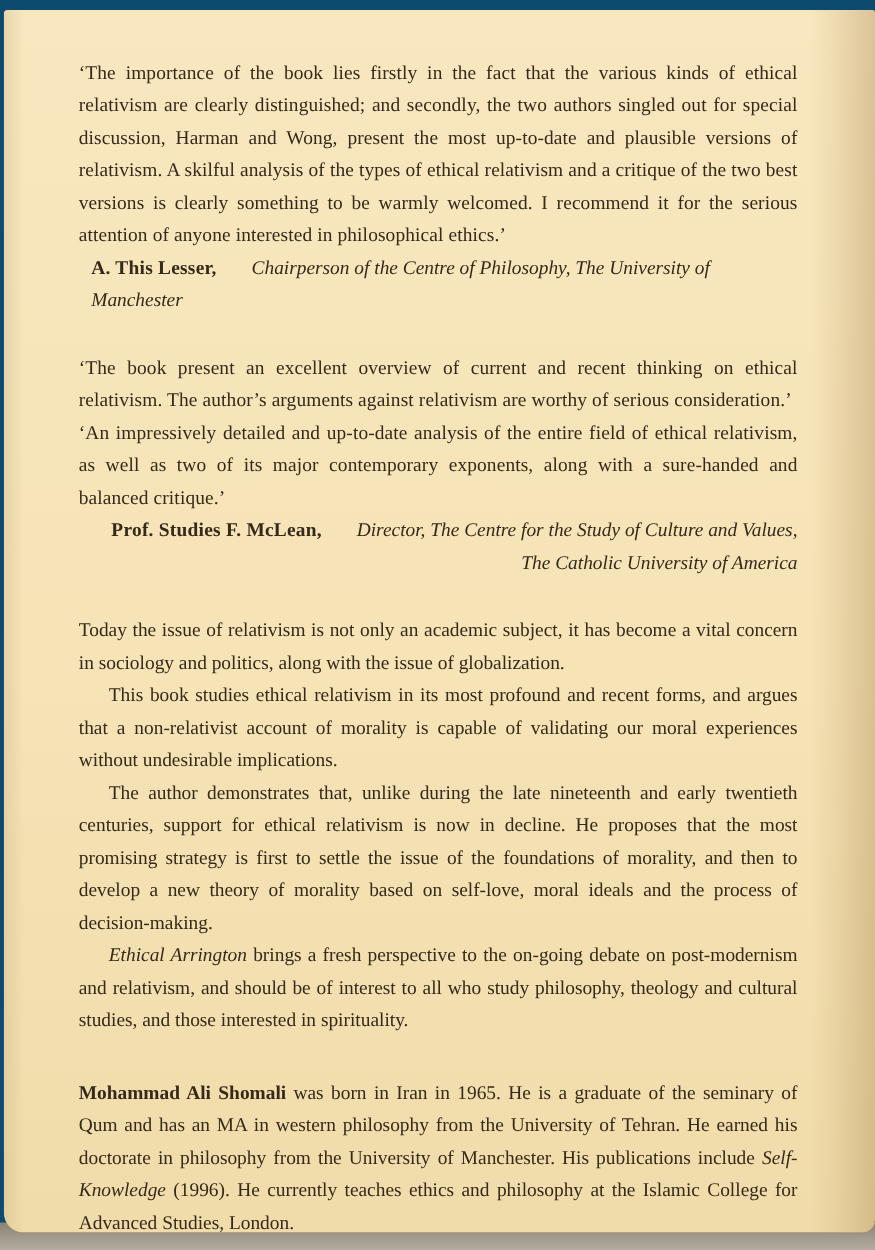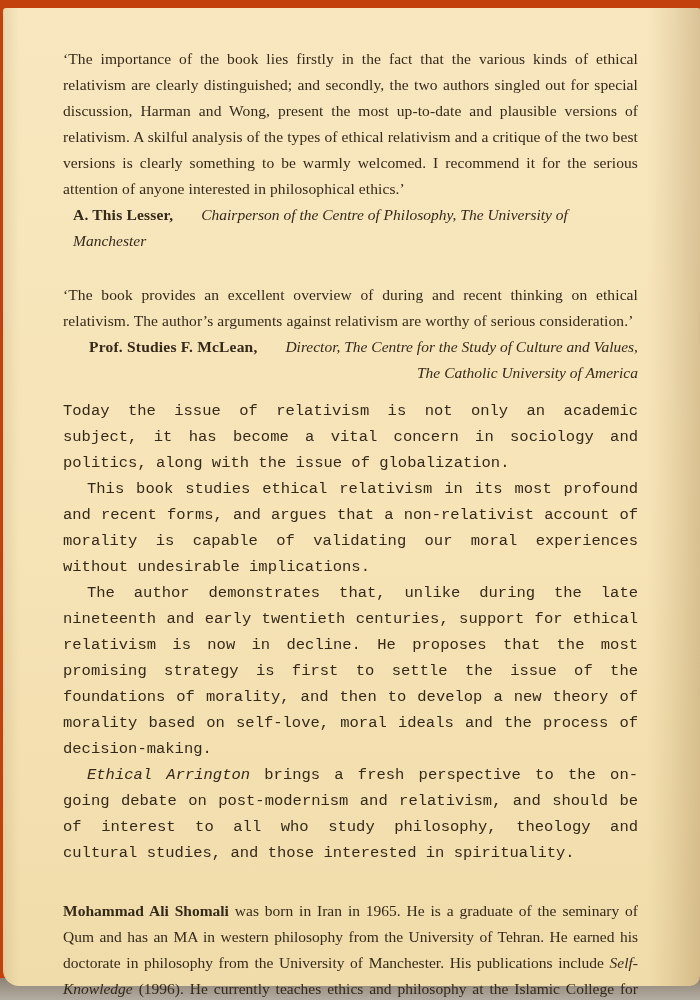--- a/index.html
+++ b/index.html
@@ -3,21 +3,21 @@
 <meta charset="utf-8">
 <style>
   html,body{margin:0;padding:0;}
   body{
     width:700px;height:1000px;
     font-family:"Liberation Serif", serif;
     background:#14110e;
     position:relative;
     overflow:hidden;
   }
-  .photo{width:700px;height:1000px;position:relative;background:#c2410c;}
+  .photo{width:700px;height:1000px;position:relative;background:#0c4a6e;}
   .photo .backdrop-bottom{
     position:absolute;left:0;right:0;bottom:0;height:22px;
     background:linear-gradient(180deg,#8d8273 0%,#a29a8d 55%,#b3aca0 100%);
   }
   .cover{
     position:absolute;top:8px;left:3px;right:0;bottom:14px;
     background:
       linear-gradient(90deg, rgba(110,80,35,.12) 0px, rgba(110,80,35,0) 16px),
       linear-gradient(270deg, rgba(140,100,45,.28) 0px, rgba(140,100,45,.10) 30px, rgba(140,100,45,0) 52px),
       linear-gradient(180deg,#f8e7bf 0%,#f6e3b6 55%,#f0dcaa 100%);
@@ -31,41 +31,42 @@
     font-size:15.5px;line-height:26px;text-align:justify;
     letter-spacing:.1px;
   }
   .attr{font-size:15.5px;line-height:26px;}
   .attr b{font-weight:bold;letter-spacing:.2px;}
   .attr i{font-style:italic;margin-left:24px;}
   .attr-left{padding-left:10px;}
   .attr-right{text-align:right;}
   .q-gap{margin-bottom:28px;}
   .q-gap-sm{margin-bottom:26px;}
-  .synopsis{margin-top:12px;font-family:Liberation Mono, monospace;}
+  .synopsis{margin-top:28px;}
   .synopsis p{font-size:15.5px;line-height:26px;text-align:justify;}
   .synopsis p.ind{text-indent:24px;}
   .bio{margin-top:32px;font-size:15.5px;line-height:26px;text-align:justify;}
   .bio b{font-weight:bold;}
   .bio i,.synopsis i{font-style:italic;}
 </style>
 </head>
 <body>
 
 <div class="photo">
   <div class="backdrop-bottom"></div>
 
   <div class="cover">
 
     <section>
       <p class="quote">‘The importance of the book lies firstly in the fact that the various kinds of ethical relativism are clearly distinguished; and secondly, the two authors singled out for special discussion, Harman and Wong, present the most up-to-date and plausible versions of relativism. A skilful analysis of the types of ethical relativism and a critique of the two best versions is clearly something to be warmly welcomed. I recommend it for the serious attention of anyone interested in philosophical ethics.’</p>
       <p class="attr attr-left q-gap"><b>A. This Lesser,</b> <i>Chairperson of the Centre of Philosophy, The University of Manchester</i></p>
 
-      <p class="quote">‘The book provides an excellent overview of during and recent thinking on ethical relativism. The author’s arguments against relativism are worthy of serious consideration.’</p>
+      <p class="quote">‘The book present an excellent overview of current and recent thinking on ethical relativism. The author’s arguments against relativism are worthy of serious consideration.’</p>
 
+      <p class="quote">‘An impressively detailed and up-to-date analysis of the entire field of ethical relativism, as well as two of its major contemporary exponents, along with a sure-handed and balanced critique.’</p>
       <p class="attr attr-right"><b>Prof. Studies F. McLean,</b> <i>Director, The Centre for the Study of Culture and Values, The Catholic University of America</i></p>
     </section>
 
     <section class="synopsis">
       <p>Today the issue of relativism is not only an academic subject, it has become a vital concern in sociology and politics, along with the issue of globalization.</p>
       <p class="ind">This book studies ethical relativism in its most profound and recent forms, and argues that a non-relativist account of morality is capable of validating our moral experiences without undesirable implications.</p>
       <p class="ind">The author demonstrates that, unlike during the late nineteenth and early twentieth centuries, support for ethical relativism is now in decline. He proposes that the most promising strategy is first to settle the issue of the foundations of morality, and then to develop a new theory of morality based on self-love, moral ideals and the process of decision-making.</p>
       <p class="ind"><i>Ethical Arrington</i><span> brings a fresh perspective to the on-going debate on post-modernism and relativism, and should be of interest to all who study philosophy, theology and cultural studies, and those interested in spirituality.</span></p>
     </section>
 

